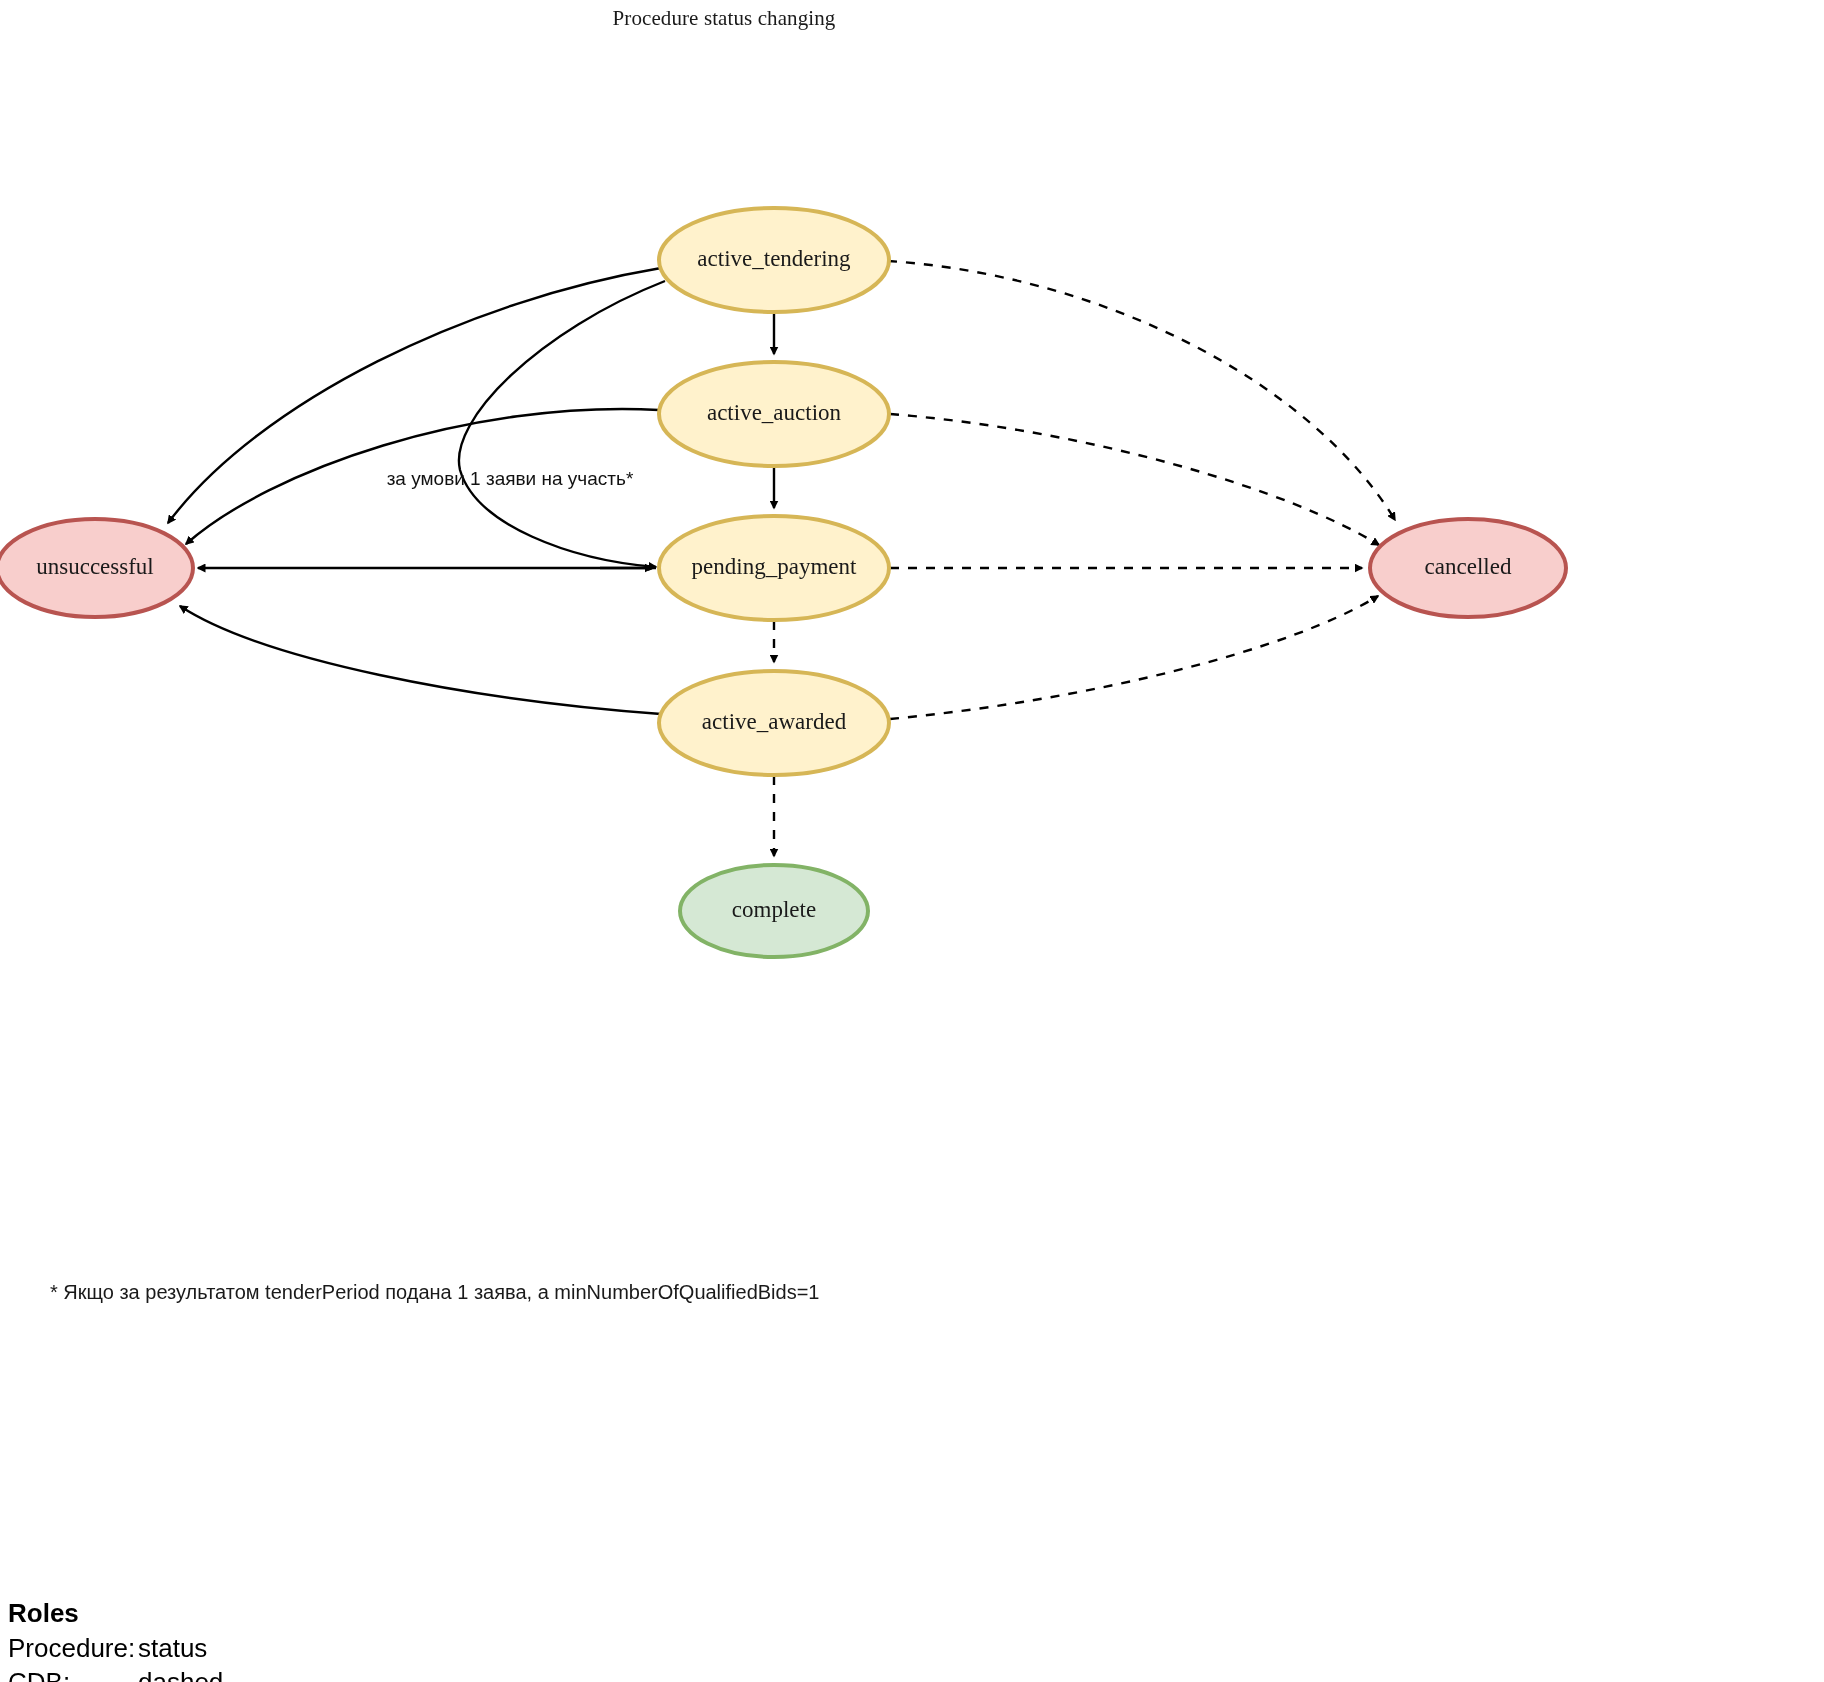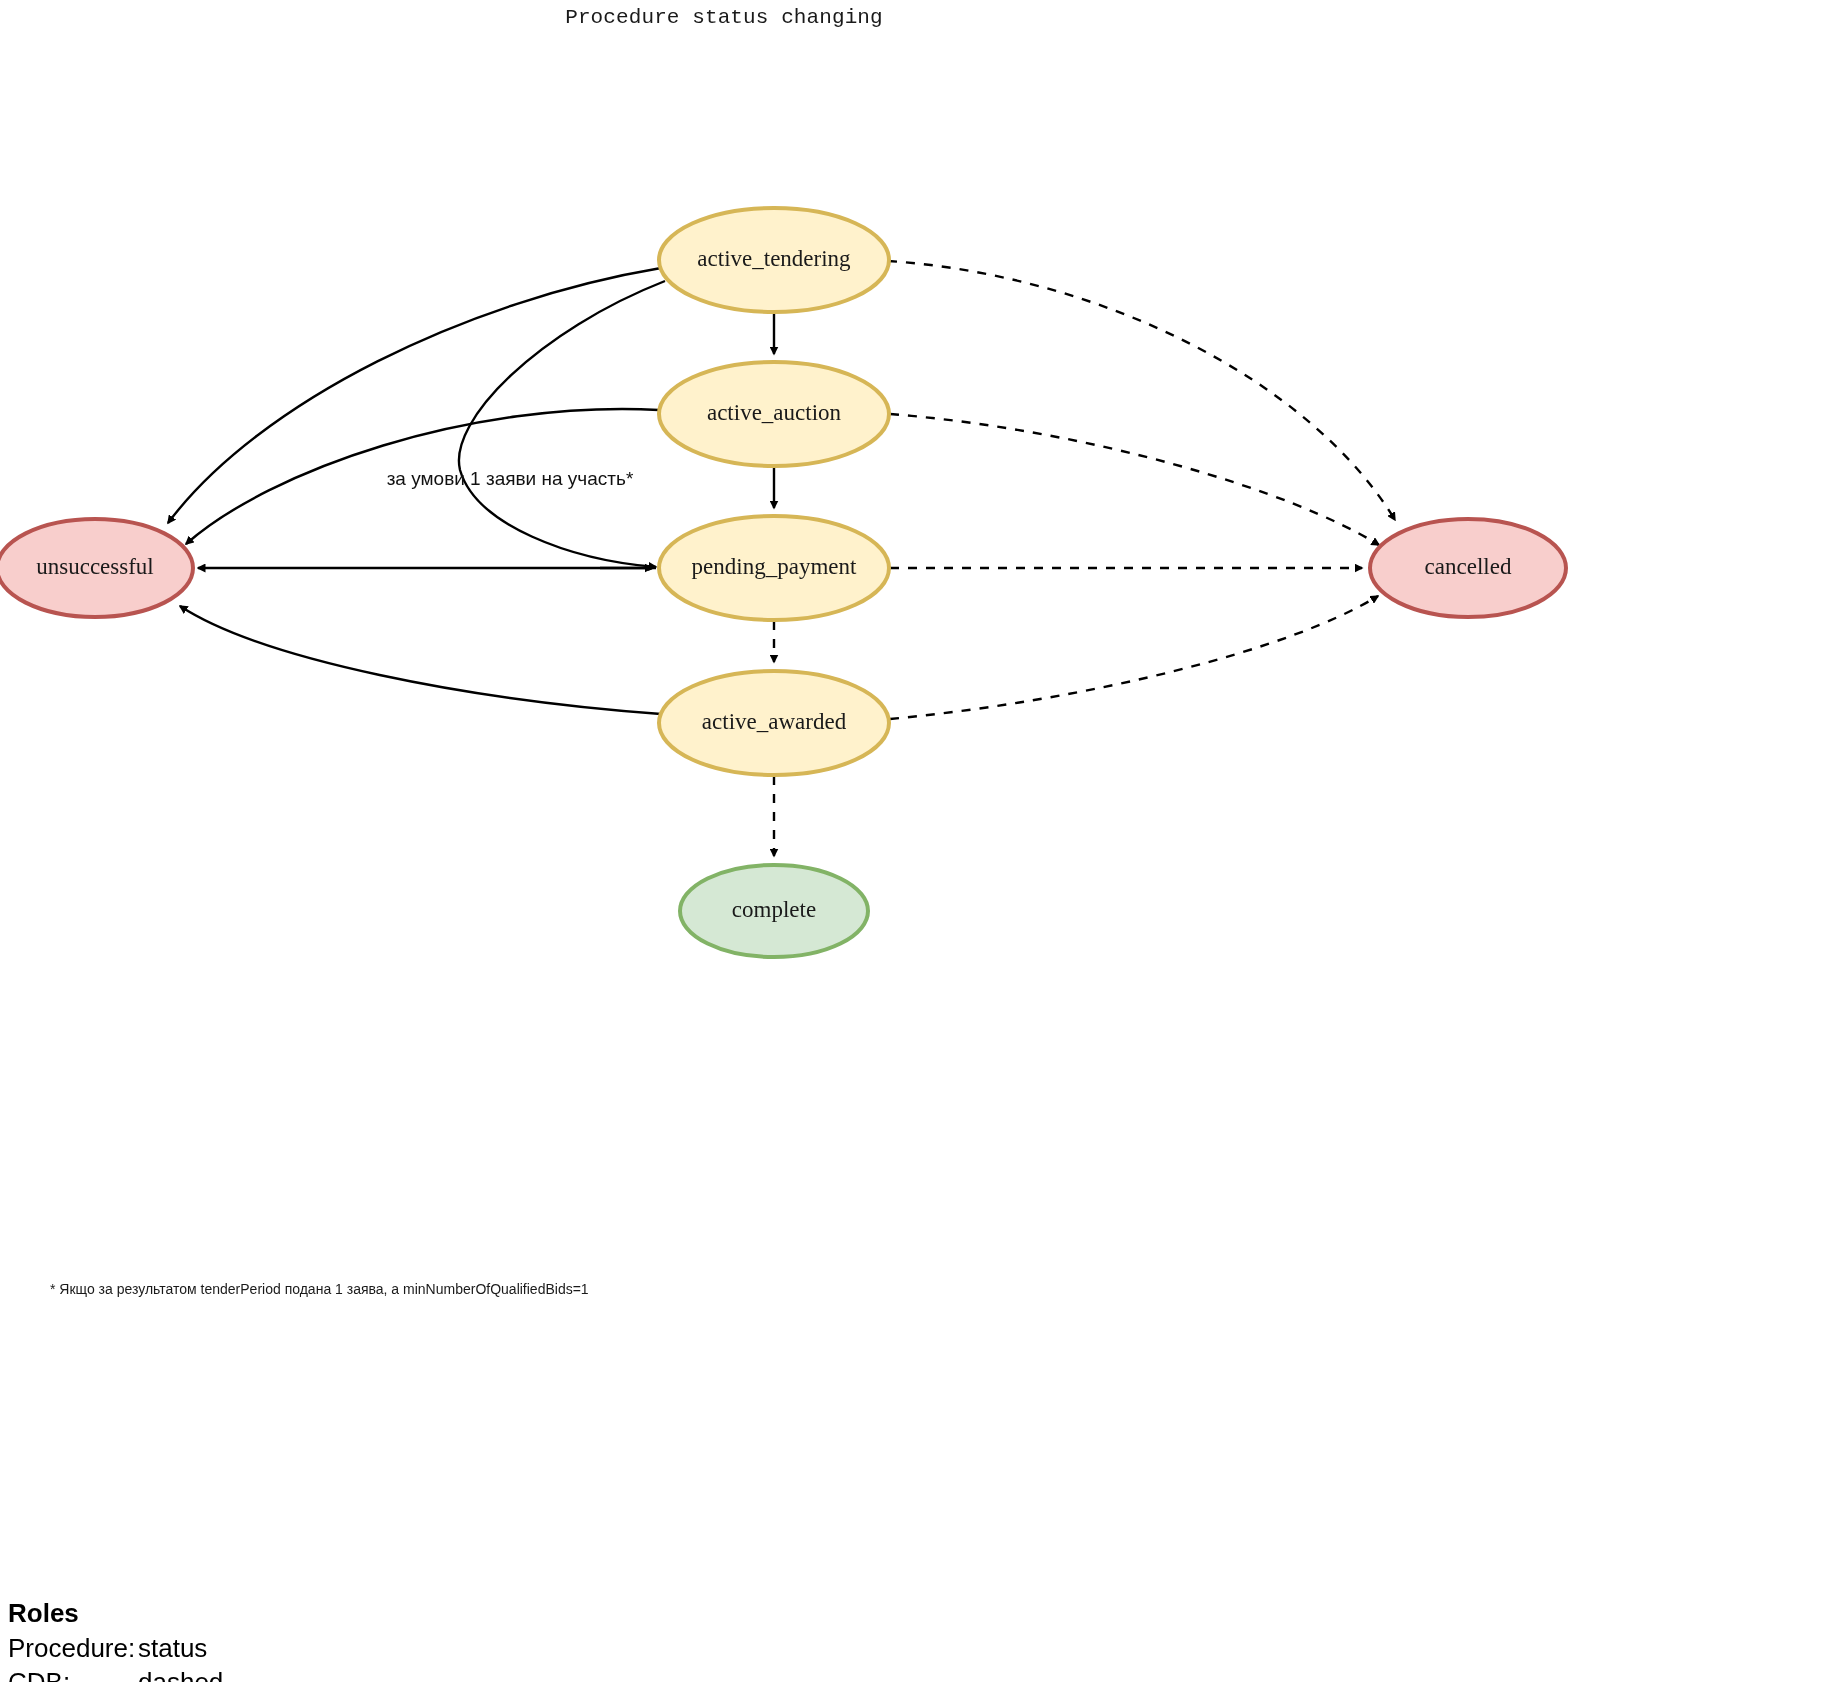--- a/index.html
+++ b/index.html
@@ -13,21 +13,21 @@
     position: relative;
     font-family: "Liberation Serif", serif;
     overflow: hidden;
   }
   #page-title {
     position: absolute;
     left: 0;
     top: 6px;
     width: 1448px;
     text-align: center;
-    font-family: Liberation Mono, monospace;
+    font-family: Liberation Serif, serif;
     font-size: 21px;
     color: #1a1a1a;
     letter-spacing: 0.1px;
   }
   #graph-canvas {
     position: absolute;
     left: 0;
     top: 0;
     width: 1824px;
     height: 1682px;
@@ -43,21 +43,21 @@
     font-family: "Liberation Sans", sans-serif;
     font-size: 19px;
     fill: #111111;
     text-anchor: middle;
   }
   .footnote-text {
     position: absolute;
     left: 50px;
     top: 1281px;
     font-family: "Liberation Sans", sans-serif;
-    font-size: 14px;
+    font-size: 20px;
     color: #1a1a1a;
     white-space: nowrap;
   }
   #legend {
     position: absolute;
     left: 8px;
     top: 1596px;
     font-family: Liberation Sans, sans-serif;
     font-size: 26px;
     color: #000000;

